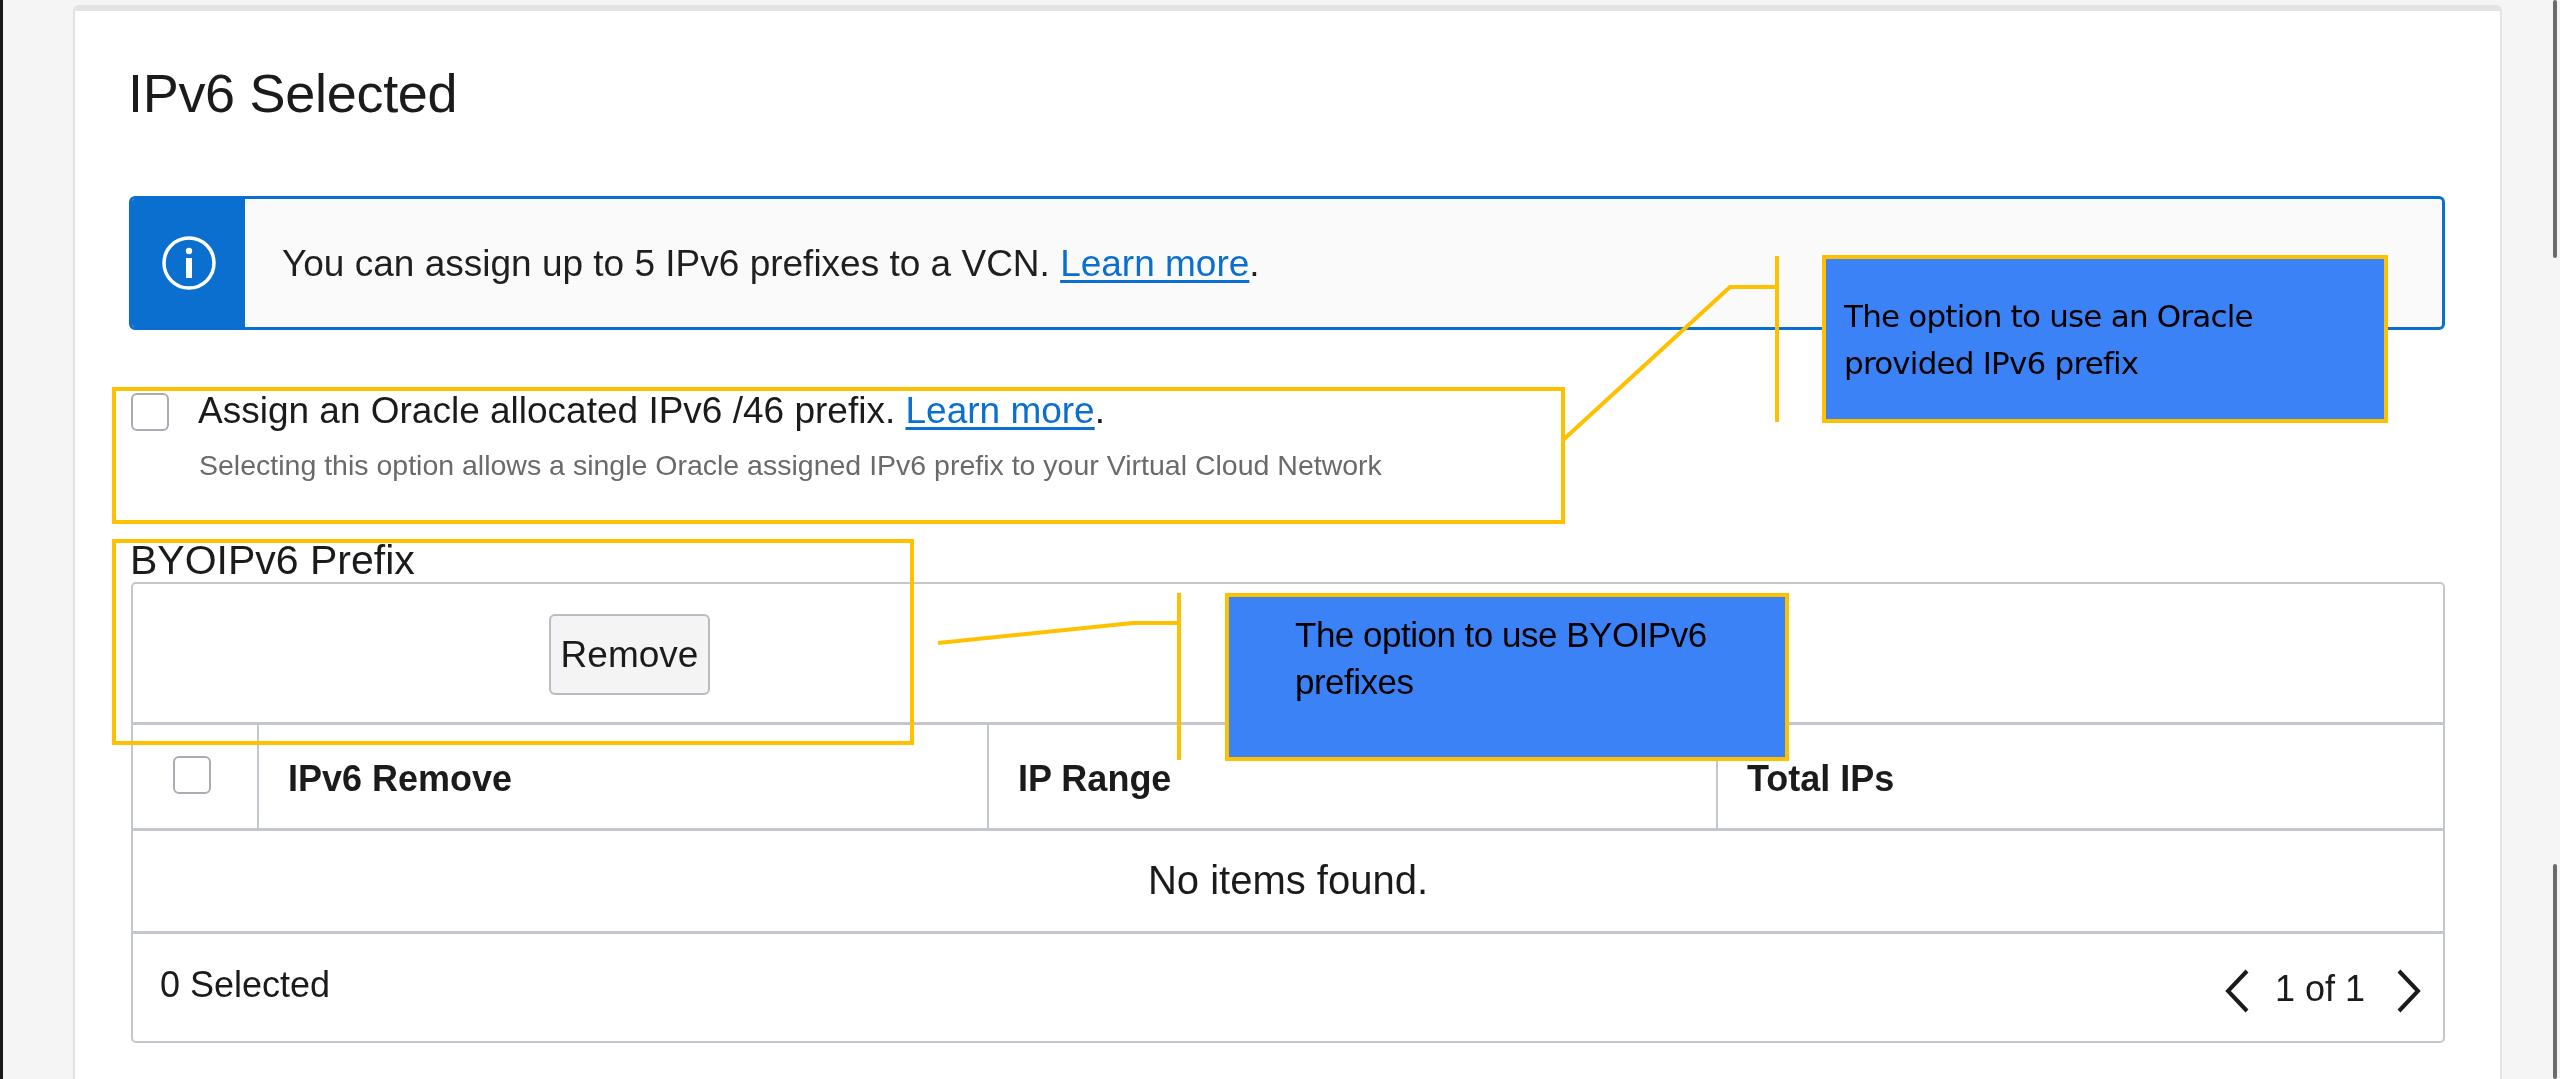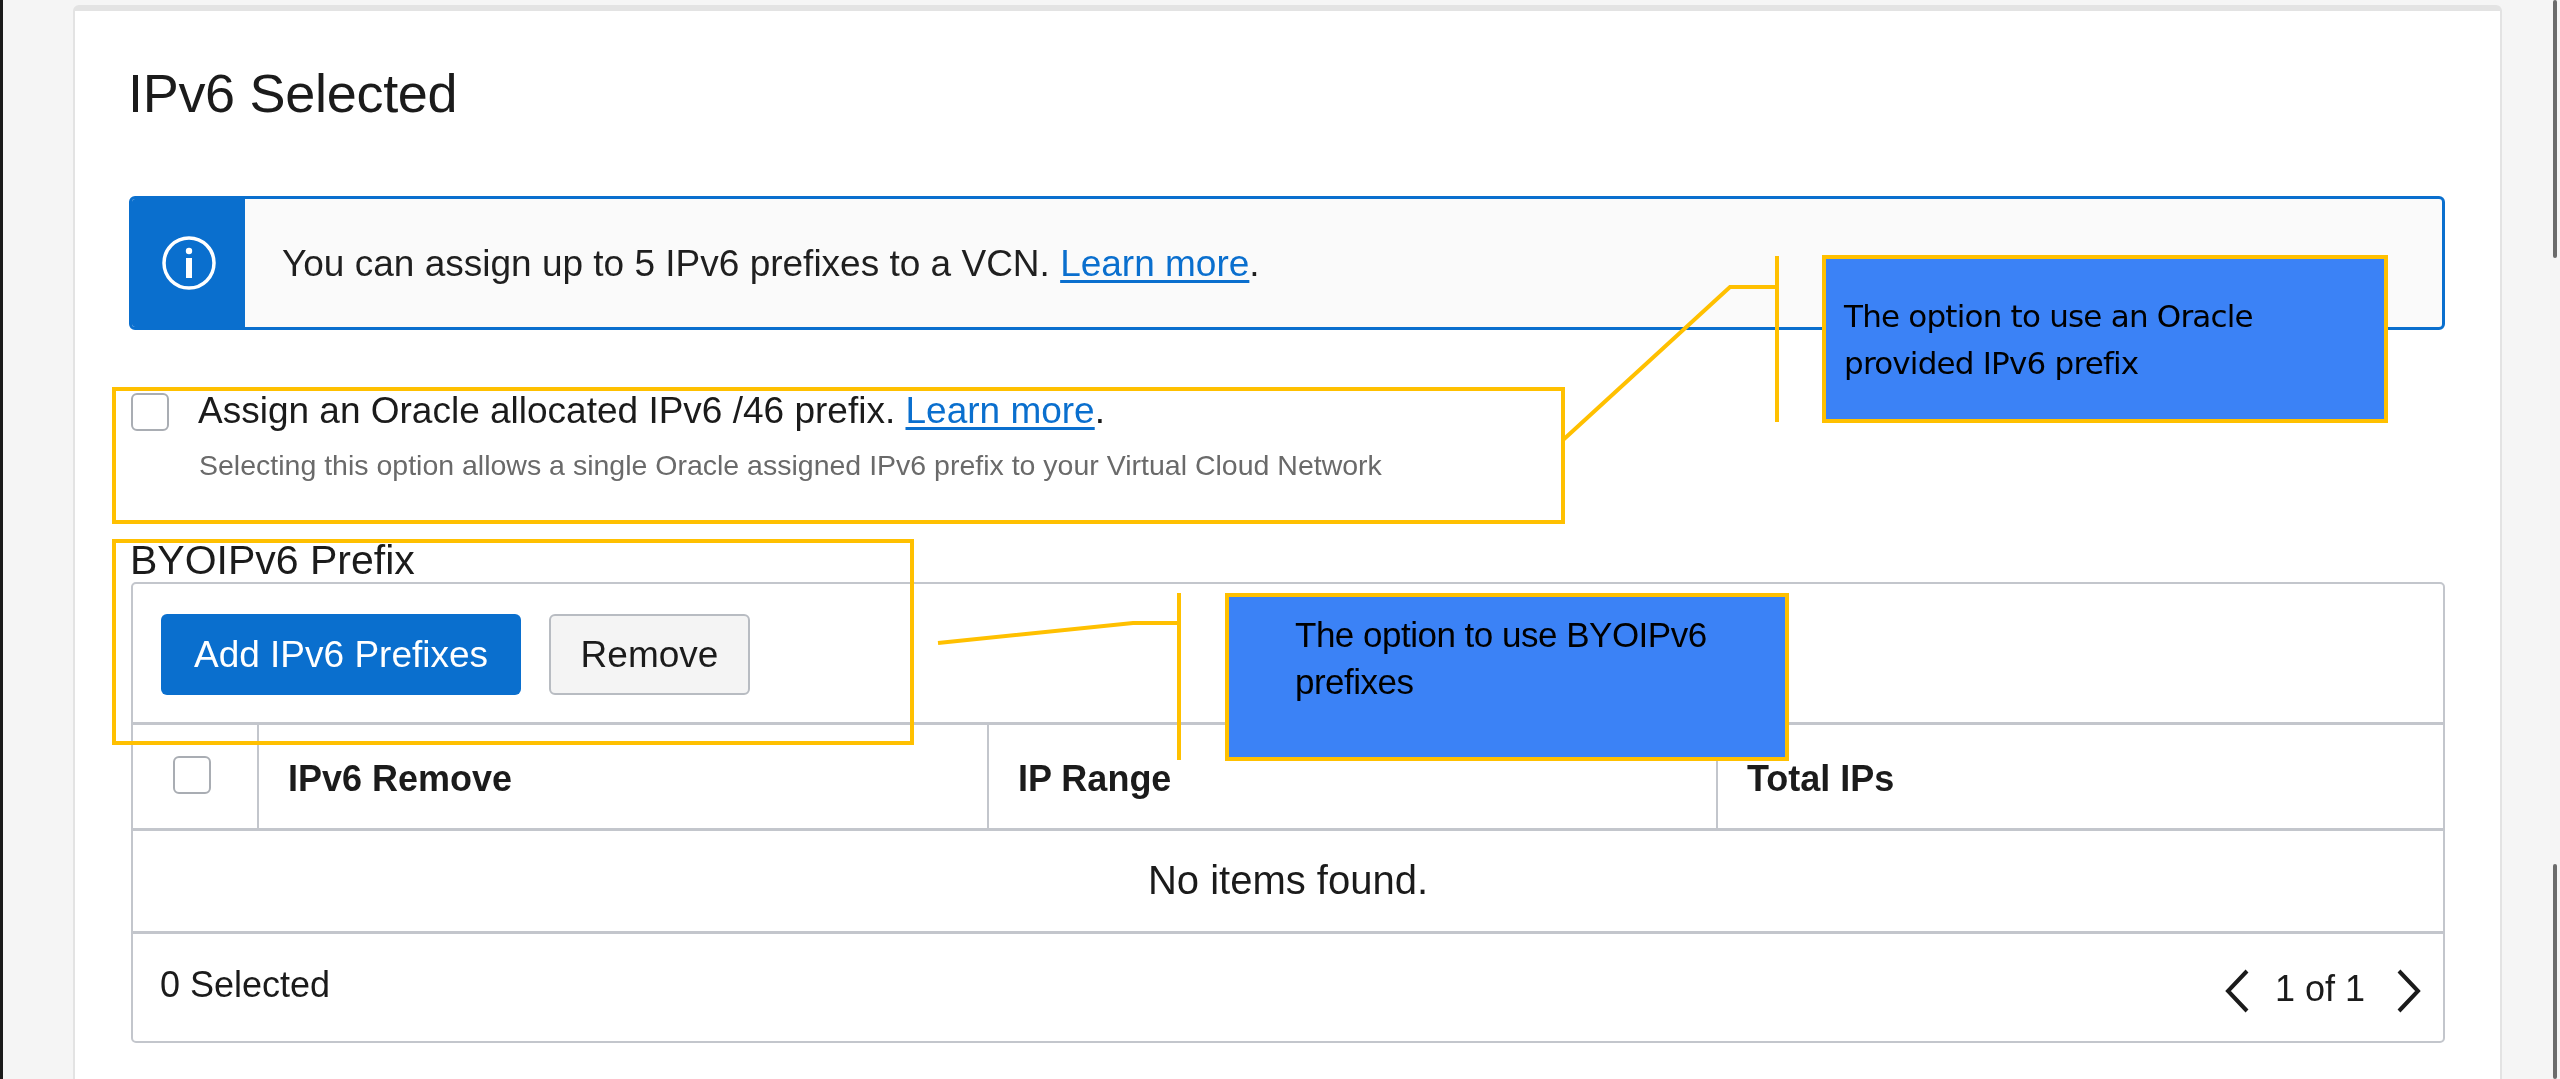--- a/index.html
+++ b/index.html
@@ -42,21 +42,21 @@
     .table-box {
       position: absolute; left: 131px; top: 582px; width: 2314px; height: 461px;
       border: 2px solid #c3c6cc; border-radius: 5px; box-sizing: border-box; background: #fff;
     }
     .btn {
       position: absolute; top: 30px; height: 81px; border-radius: 6px; font-size: 37px;
       font-family: "Liberation Sans", sans-serif; box-sizing: border-box; cursor: pointer;
       display: flex; align-items: center; justify-content: center; white-space: nowrap; padding: 0;
     }
     .btn-primary { left: 28px; width: 360px; background: #0a6fce; color: #fff; border: none; }
-    .btn-secondary { left: 416px; width: 201px; background: #f4f4f4; color: #1b1b1b; border: 2px solid #b8bcc2; }
+    .btn-secondary { left: 416px; width: 161px; background: #f4f4f4; color: #1b1b1b; border: 2px solid #b8bcc2; }
     .hline { position: absolute; left: 0; width: 100%; height: 3px; background: #c3c6cc; }
     .vline { position: absolute; width: 2px; background: #c3c6cc; }
     .th { position: absolute; top: 174px; font-size: 36px; font-weight: 700; color: #1b1b1b; white-space: nowrap; }
     .empty-msg { position: absolute; left: 0; width: 100%; top: 274px; text-align: center; font-size: 40px; color: #1b1b1b; }
     .footer-left { position: absolute; left: 27px; top: 380px; font-size: 36px; color: #1b1b1b; white-space: nowrap; }
     .footer-right { position: absolute; left: 1757px; top: 380px; font-size: 36px; color: #1b1b1b; white-space: nowrap; }
     .pager { position: absolute; top: 382px; height: 50px; display: flex; align-items: center; }
     .pager-text { position: absolute; left: 2142px; top: 384px; font-size: 36px; color: #1b1b1b; white-space: nowrap; }
     .anno-box { position: absolute; border: 4px solid #ffc000; box-sizing: border-box; }
     .anno-callout { background: #3b82f6; }
@@ -92,21 +92,20 @@
 
 <div class="checkbox" style="left:131px;top:393px;"></div>
 <div class="oracle-label">
   <span>Assign an Oracle allocated IPv6 /46 prefix. </span><a class="link" href="#">Learn more</a><span>.</span>
 </div>
 <div class="oracle-help">Selecting this option allows a single Oracle assigned IPv6 prefix to your Virtual Cloud Network</div>
 
 <div class="byo-label">BYOIPv6 Prefix</div>
 
 <div class="table-box">
-  <button class="btn btn-primary">Add IPv6 Prefixes</button>
   <button class="btn btn-secondary">Remove</button>
 
   <div class="hline" style="top:138px;"></div>
   <div class="hline" style="top:244px;"></div>
   <div class="hline" style="top:347px;"></div>
 
   <div class="vline" style="left:124px;top:140px;height:104px;"></div>
   <div class="vline" style="left:854px;top:140px;height:104px;"></div>
   <div class="vline" style="left:1583px;top:140px;height:104px;"></div>
 

